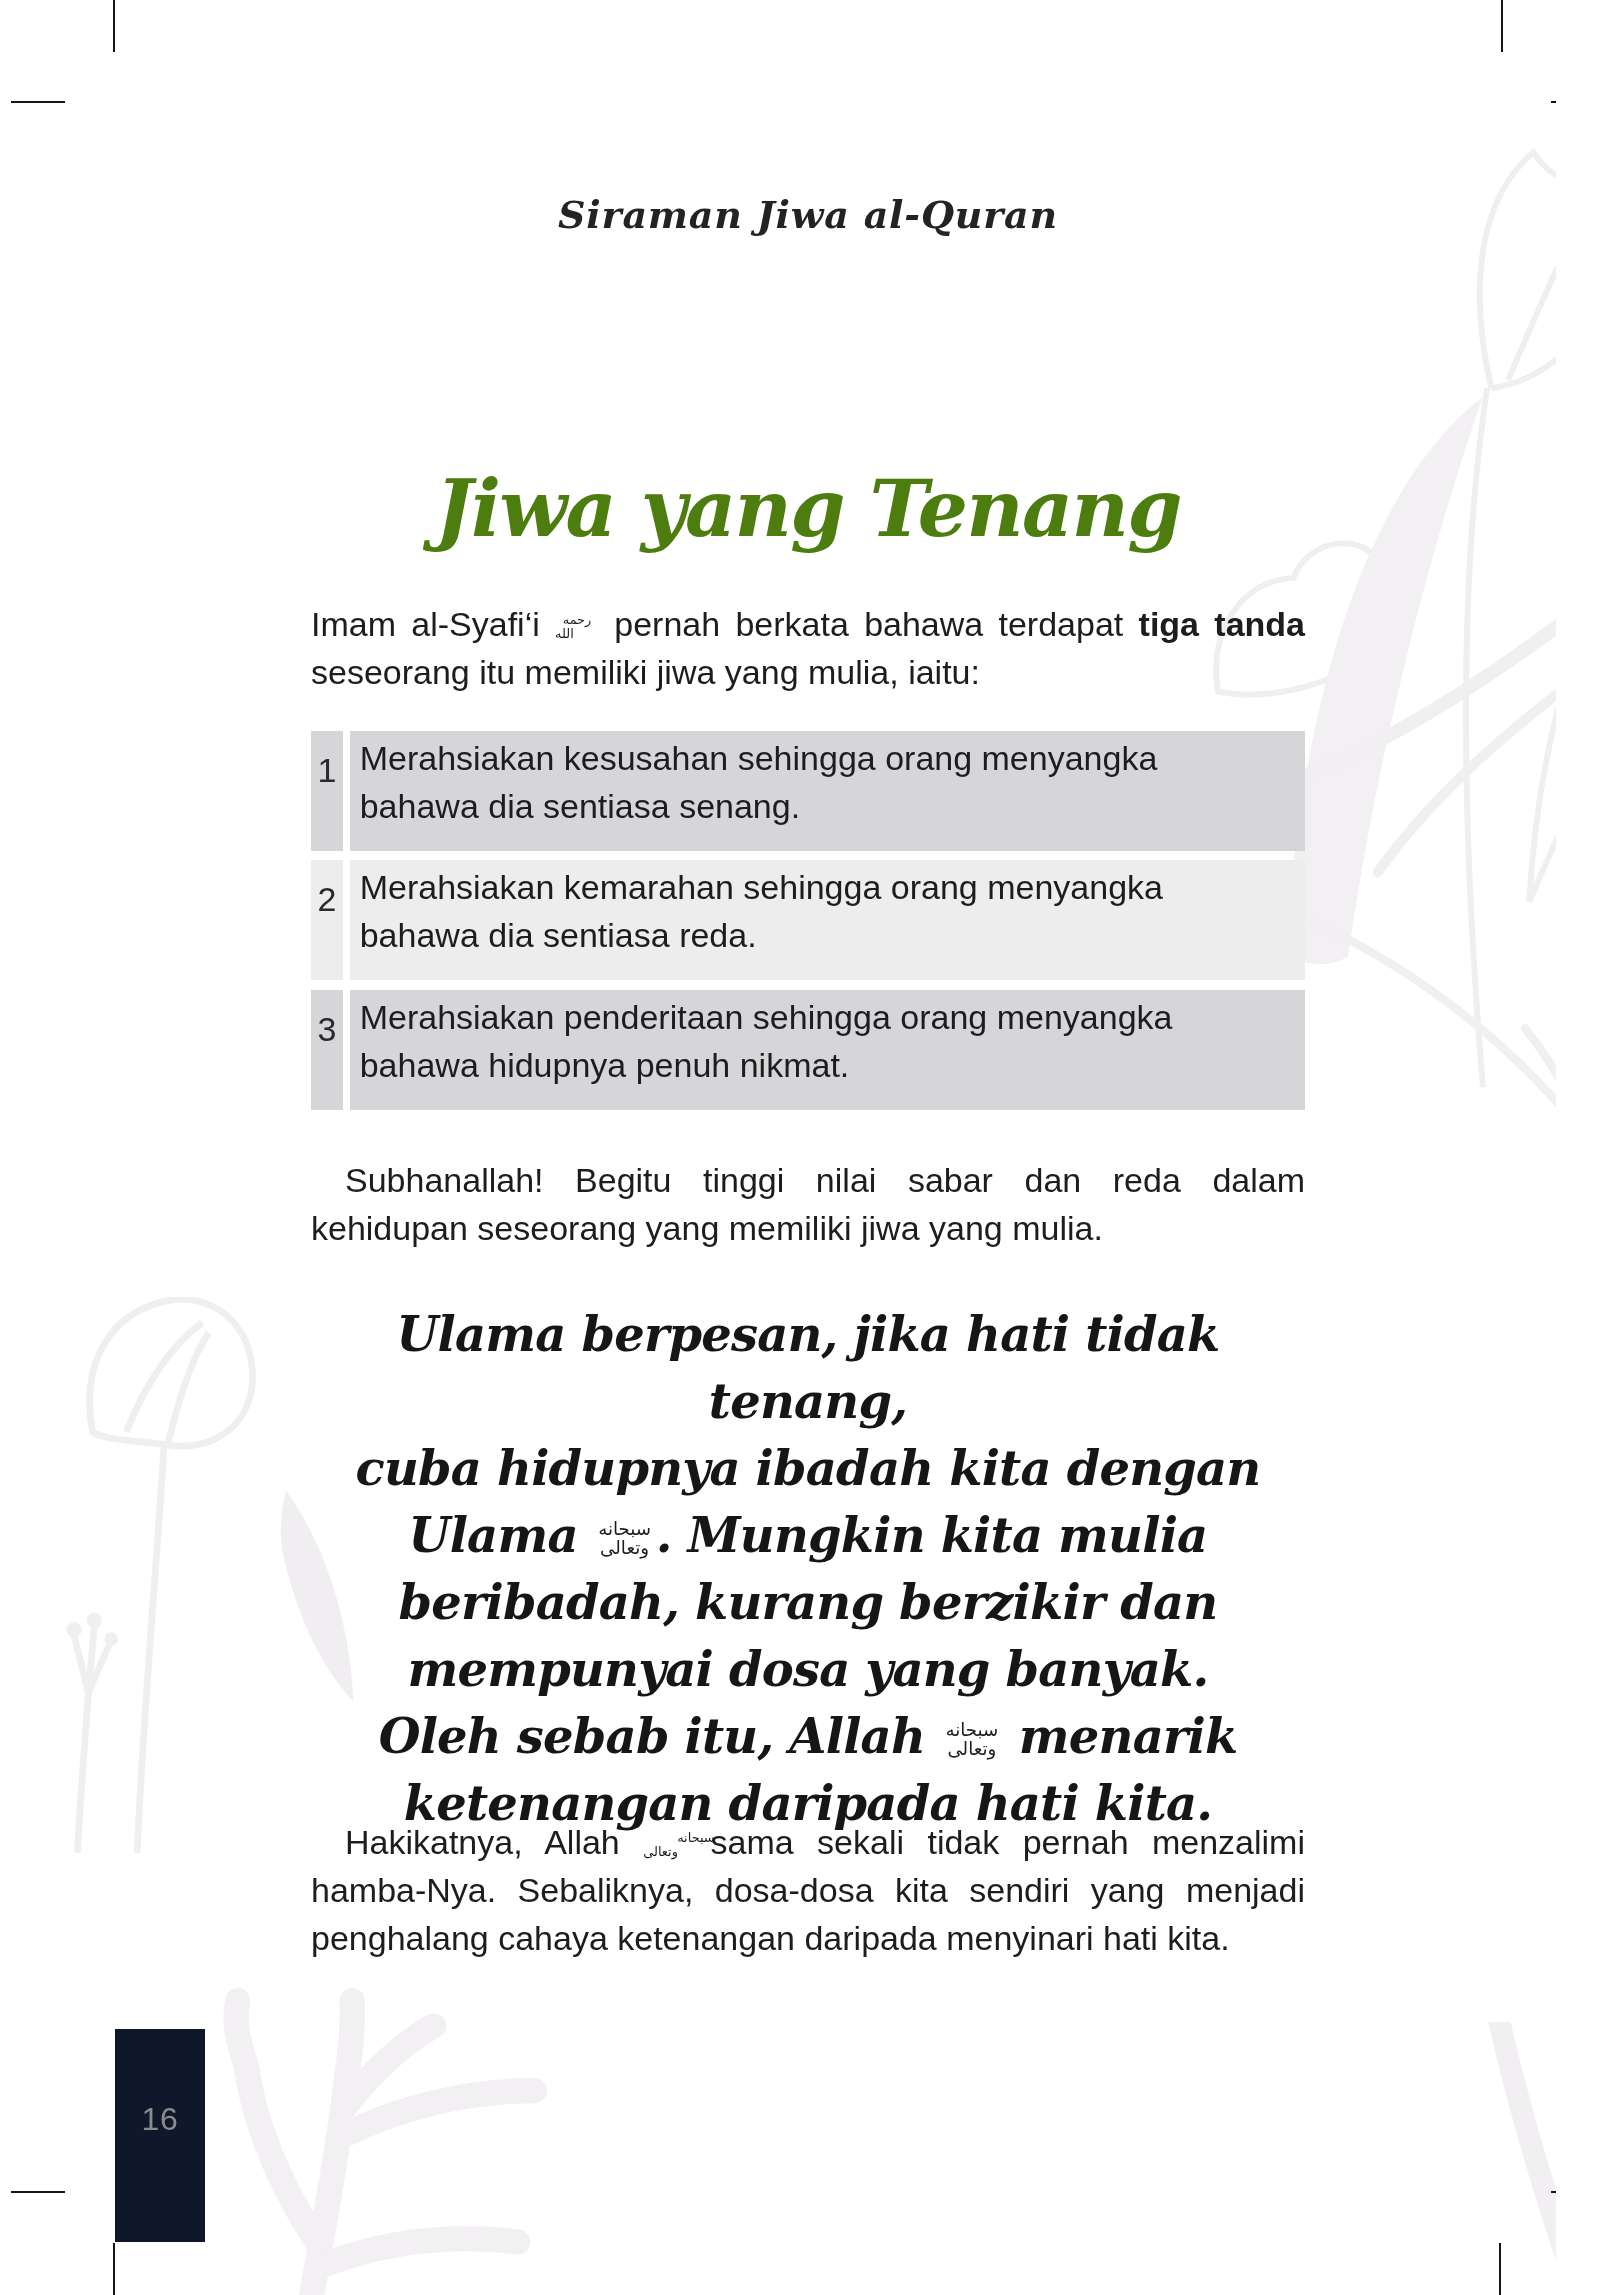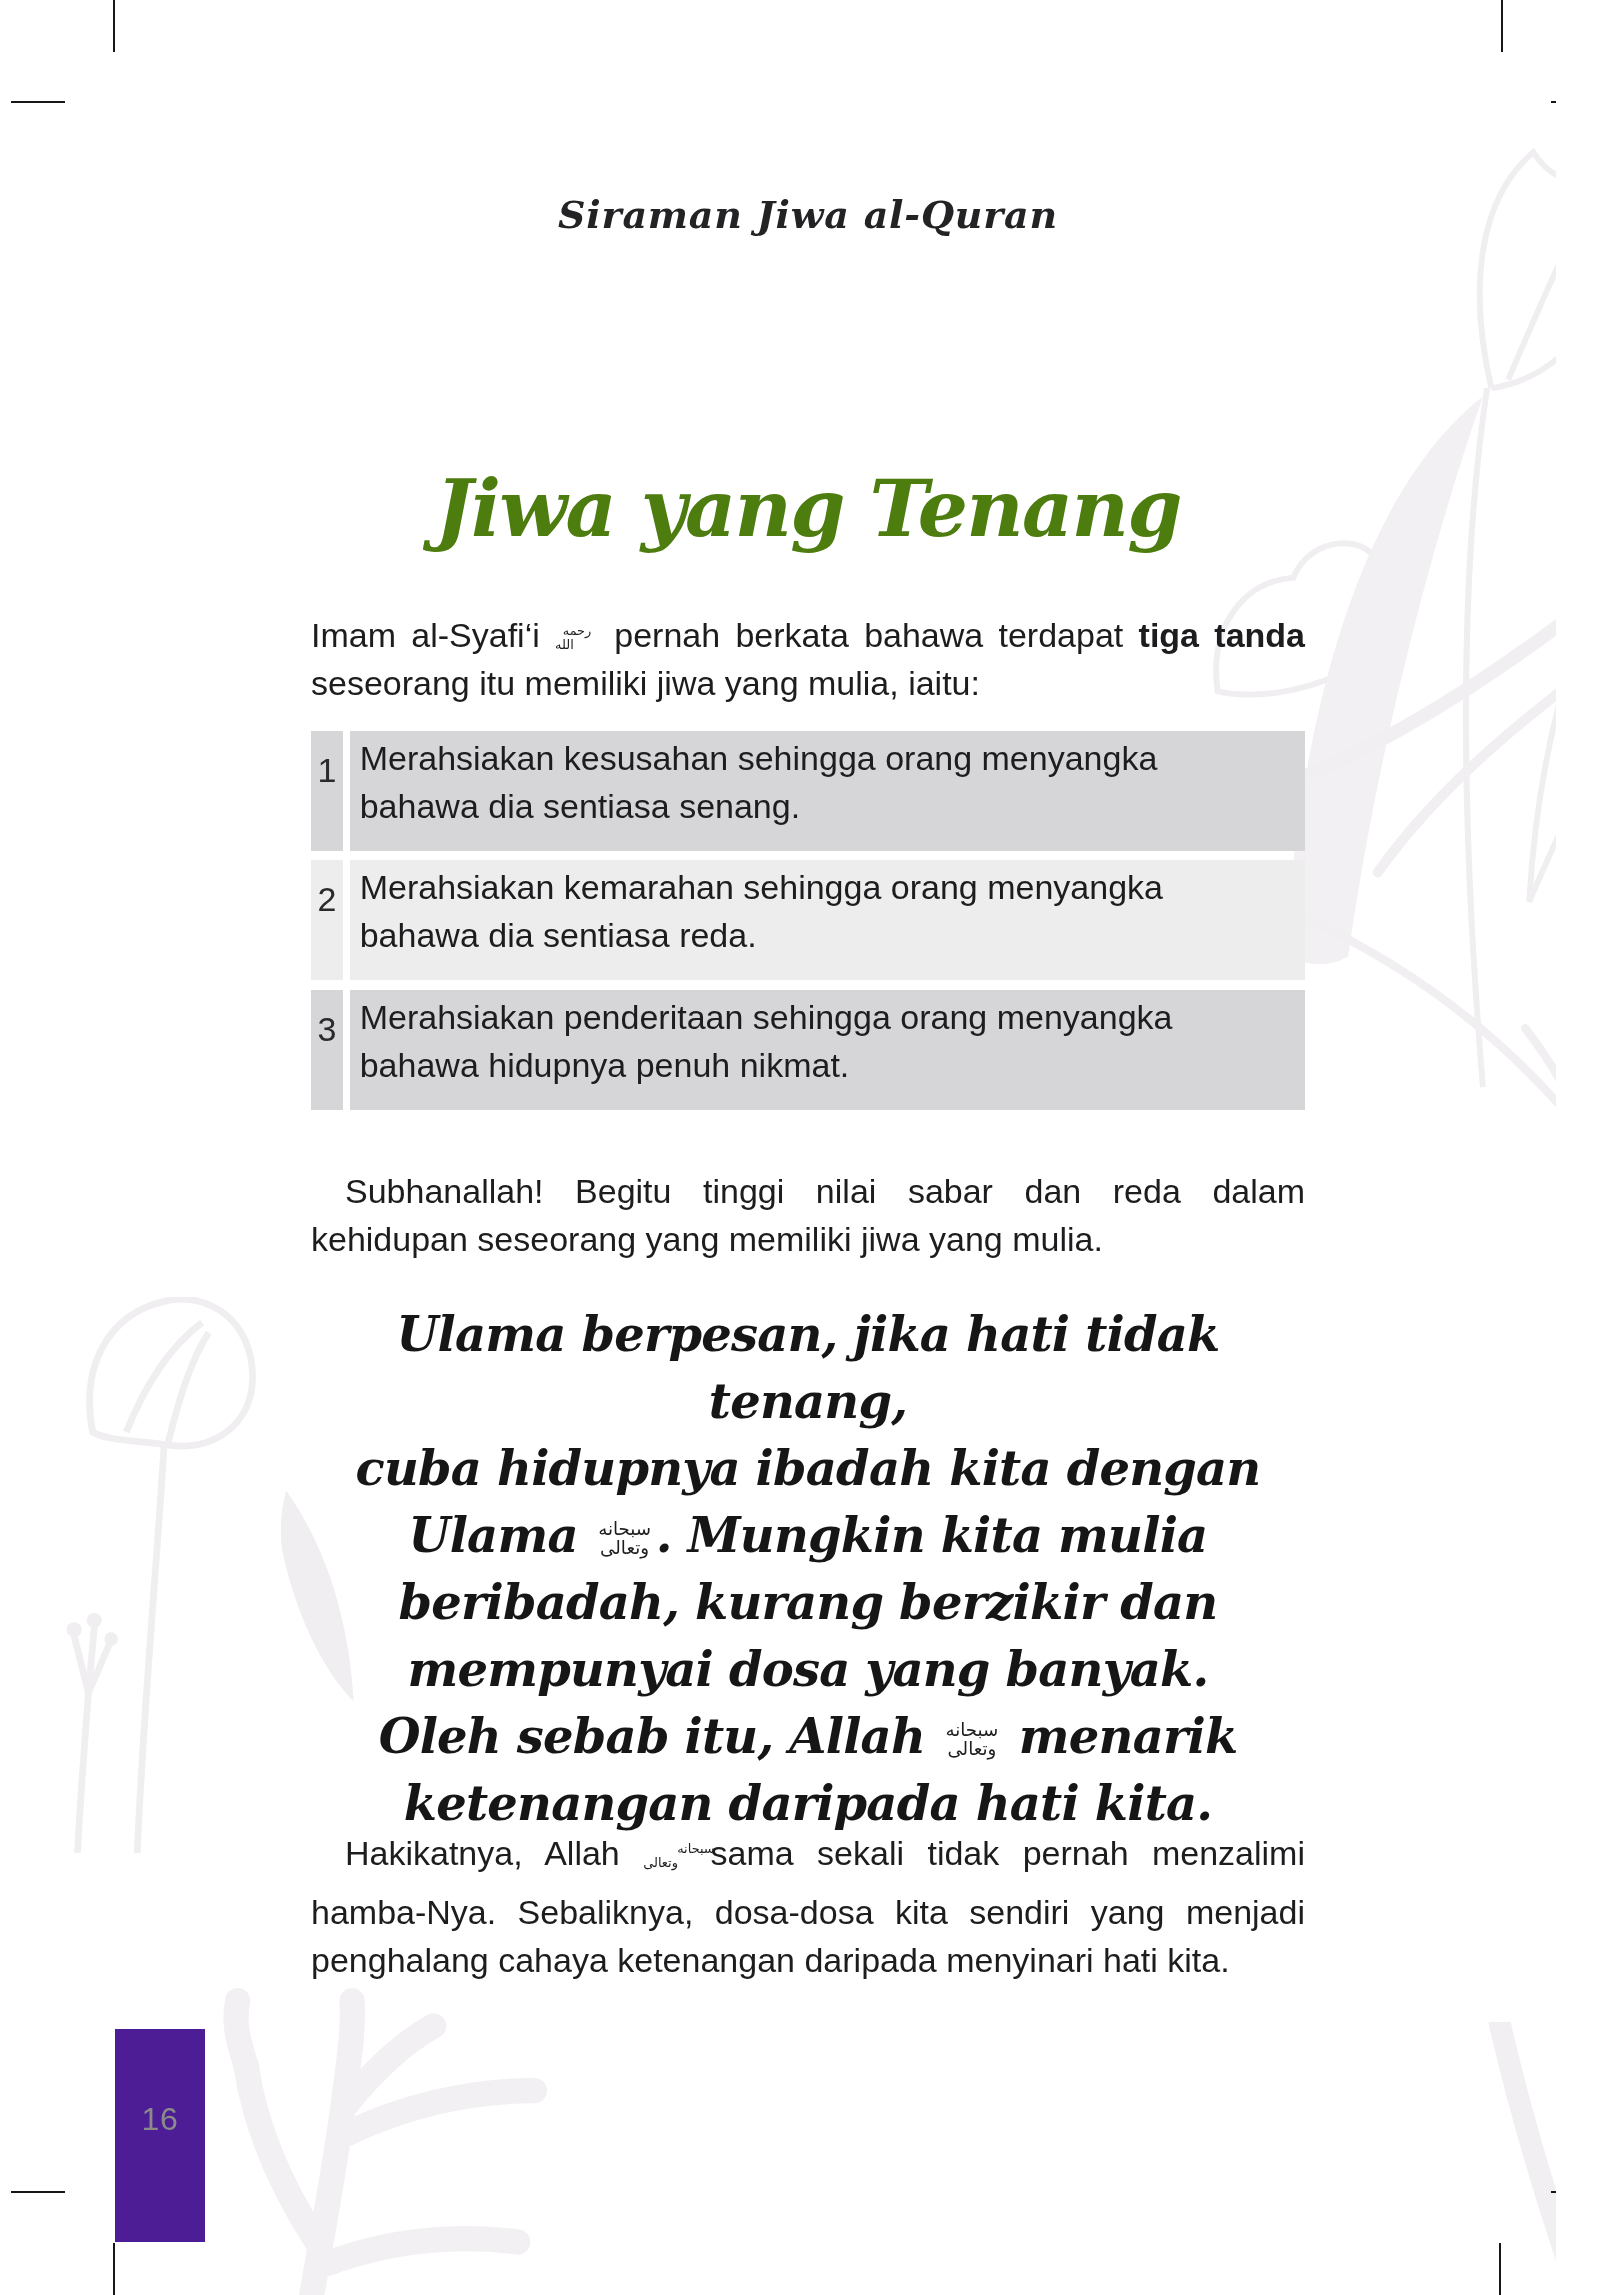--- a/index.html
+++ b/index.html
@@ -22,21 +22,21 @@
     top:192px; left:311px; width:994px; text-align:center;
     font-family:"DejaVu Serif", serif; font-style:italic; font-weight:600;
     font-size:38px; color:#232325; letter-spacing:0.8px;
   }
   .chapter-title {
     top:462px; left:311px; width:994px; text-align:center;
     font-family:"DejaVu Serif", serif; font-style:italic; font-weight:bold;
     font-size:79px; color:#4d7c0f; letter-spacing:-1.7px;
   }
   .body-par { left:311px; width:994px; font-size:34px; line-height:48px; }
-  .jline { text-align:justify; text-align-last:justify;margin-top:11px; }
+  .jline { text-align:justify; text-align-last:justify; }
   .indent { text-indent:34px; }
   .intro { top:600px; }
   .subhanallah { top:1156px; }
   .closing { top:1818px; }
   strong { font-weight:bold; }
   
   .honorific {
     display:inline-block; font-family:"DejaVu Sans", sans-serif;
     font-style:normal; font-weight:400;
     font-size:0.38em; line-height:1.05; width:3.4em;
@@ -55,21 +55,21 @@
   .row-light .num-cell, .row-light .text-cell { background:#ededee; }
   
   .quote {
     top:1301px; left:311px; width:994px; text-align:center;
     font-family:"DejaVu Serif", serif; font-style:italic; font-weight:bold;
     font-size:48px; line-height:67px; color:#161616; letter-spacing:-0.8px;
   }
   
   .page-box {
     position:absolute; z-index:1; left:115px; top:2029px; width:90px; height:213px;
-    background:#4c1d95;
+    background:#0f172a;
   }
   .page-num {
     margin-top:72px; text-align:center; font-size:32px; color:#8b8b8b;
     letter-spacing:0.8px;
   }
 </style>
 </head>
 <body>
 
 <div class="page">

